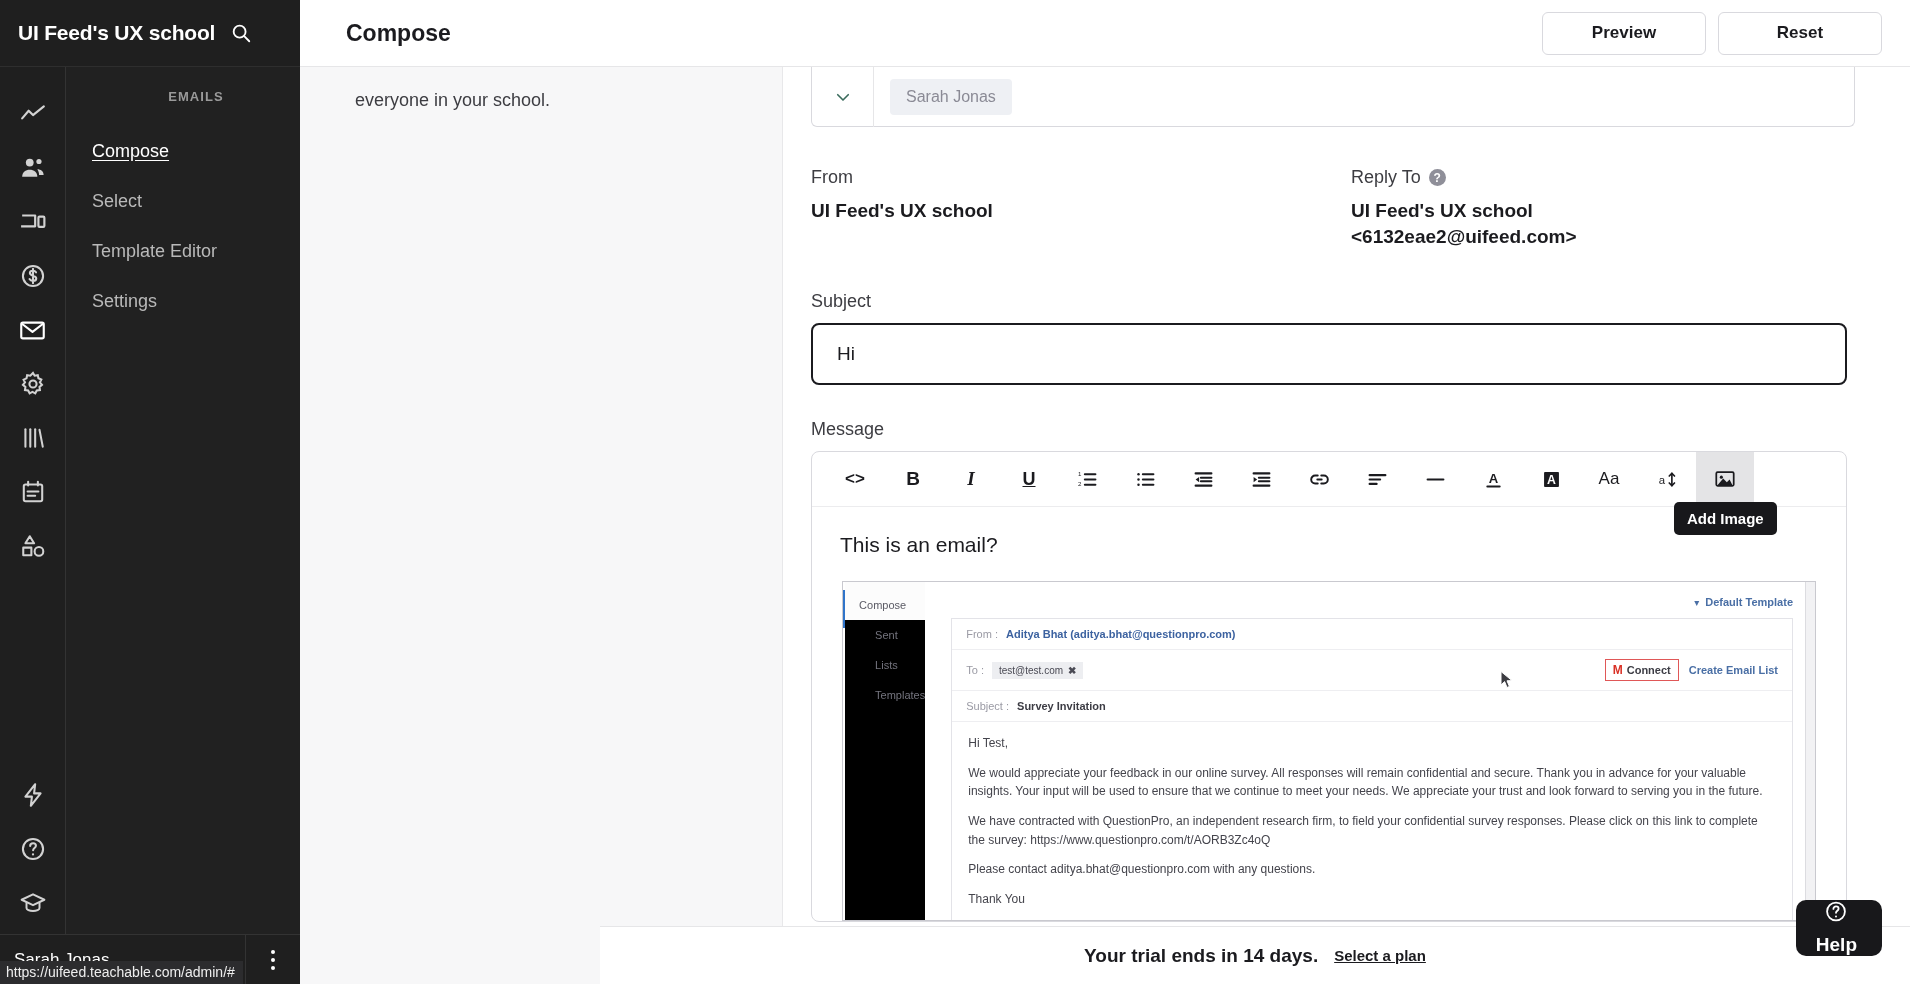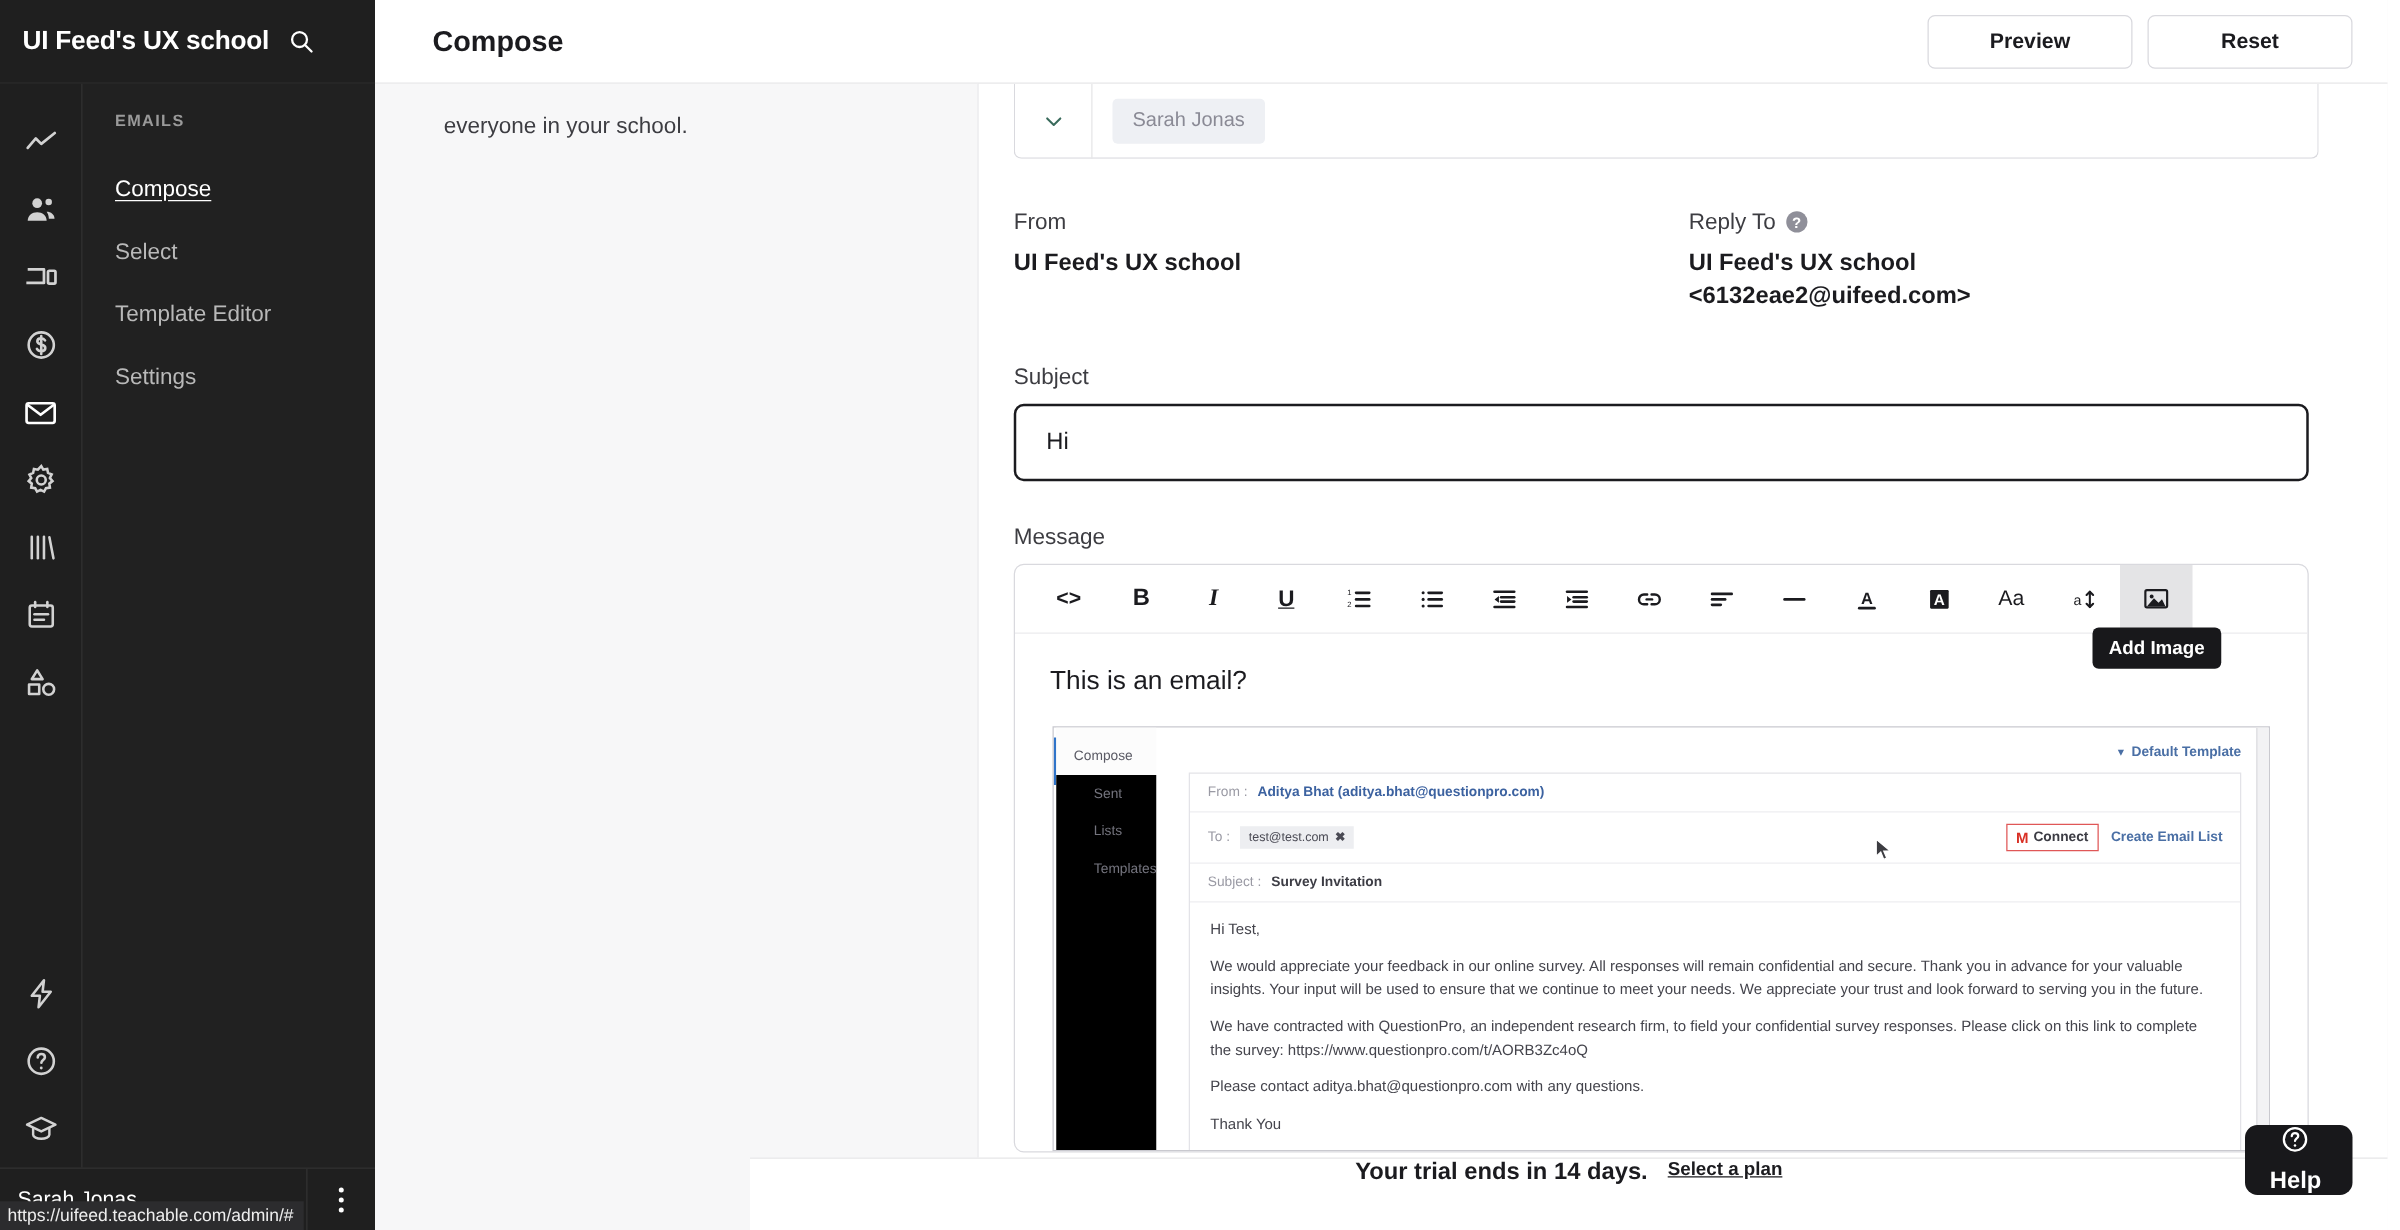--- a/index.html
+++ b/index.html
@@ -52,21 +52,21 @@
   .railicon svg { display:block; }
   .railspacer { flex: 1 1 auto; }
 
   .navcol {
     flex: 1 1 auto; background: #212121;
     padding-top: 22px;
     display: flex; flex-direction: column;
   }
   .navsection {
     color: #9a9a9a; font-size: 13px; font-weight: bold;
-    letter-spacing: 1.1px; padding: 0 0 0 26px; margin-bottom: 22px;
+    letter-spacing: 1.1px; padding: 0 0 0 26px; margin-bottom: 22px; text-align: center;
   }
   .navitem {
     color: #b9b9b9; font-size: 18px;
     padding: 0 0 0 26px; height: 50px;
     display: flex; align-items: center; cursor: pointer;
   }
   .navitem.active { color: #ffffff; }
   .navitem.active .navlabel {
     text-decoration: underline; text-underline-offset: 3px;
   }
@@ -229,21 +229,21 @@
   .e-body { padding: 12px 16px; font-size: 12px; color: #44444c; line-height: 1.55; }
   .e-body p { margin-bottom: 11px; }
   .e-scrollbar { position: absolute; right: 0; top: 0; width: 10px; height: 100%; background: #f2f2f4; border-left: 1px solid #dcdce0; }
   .e-cursor { position: absolute; left: 574px; top: 88px; z-index: 5; }
 
   
   .trialbar {
     position: absolute; left: 300px; right: 0; bottom: 0;
     height: 58px; background: #ffffff;
     border-top: 1px solid #e6e6e8;
-    display: flex; justify-content: center;
+    display: flex; align-items: center; justify-content: center;
     gap: 16px; z-index: 30;
   }
   .trialtext { font-size: 19px; font-weight: bold; color: #1b1b1f; }
   .triallink { font-size: 15px; font-weight: bold; color: #1b1b1f; text-decoration: underline; cursor: pointer; }
 
   .helpwidget {
     position: absolute; right: 28px; bottom: 28px;
     background: #18181b; color: #ffffff;
     height: 56px; border-radius: 10px;
     display: flex; align-items: center; gap: 11px;

